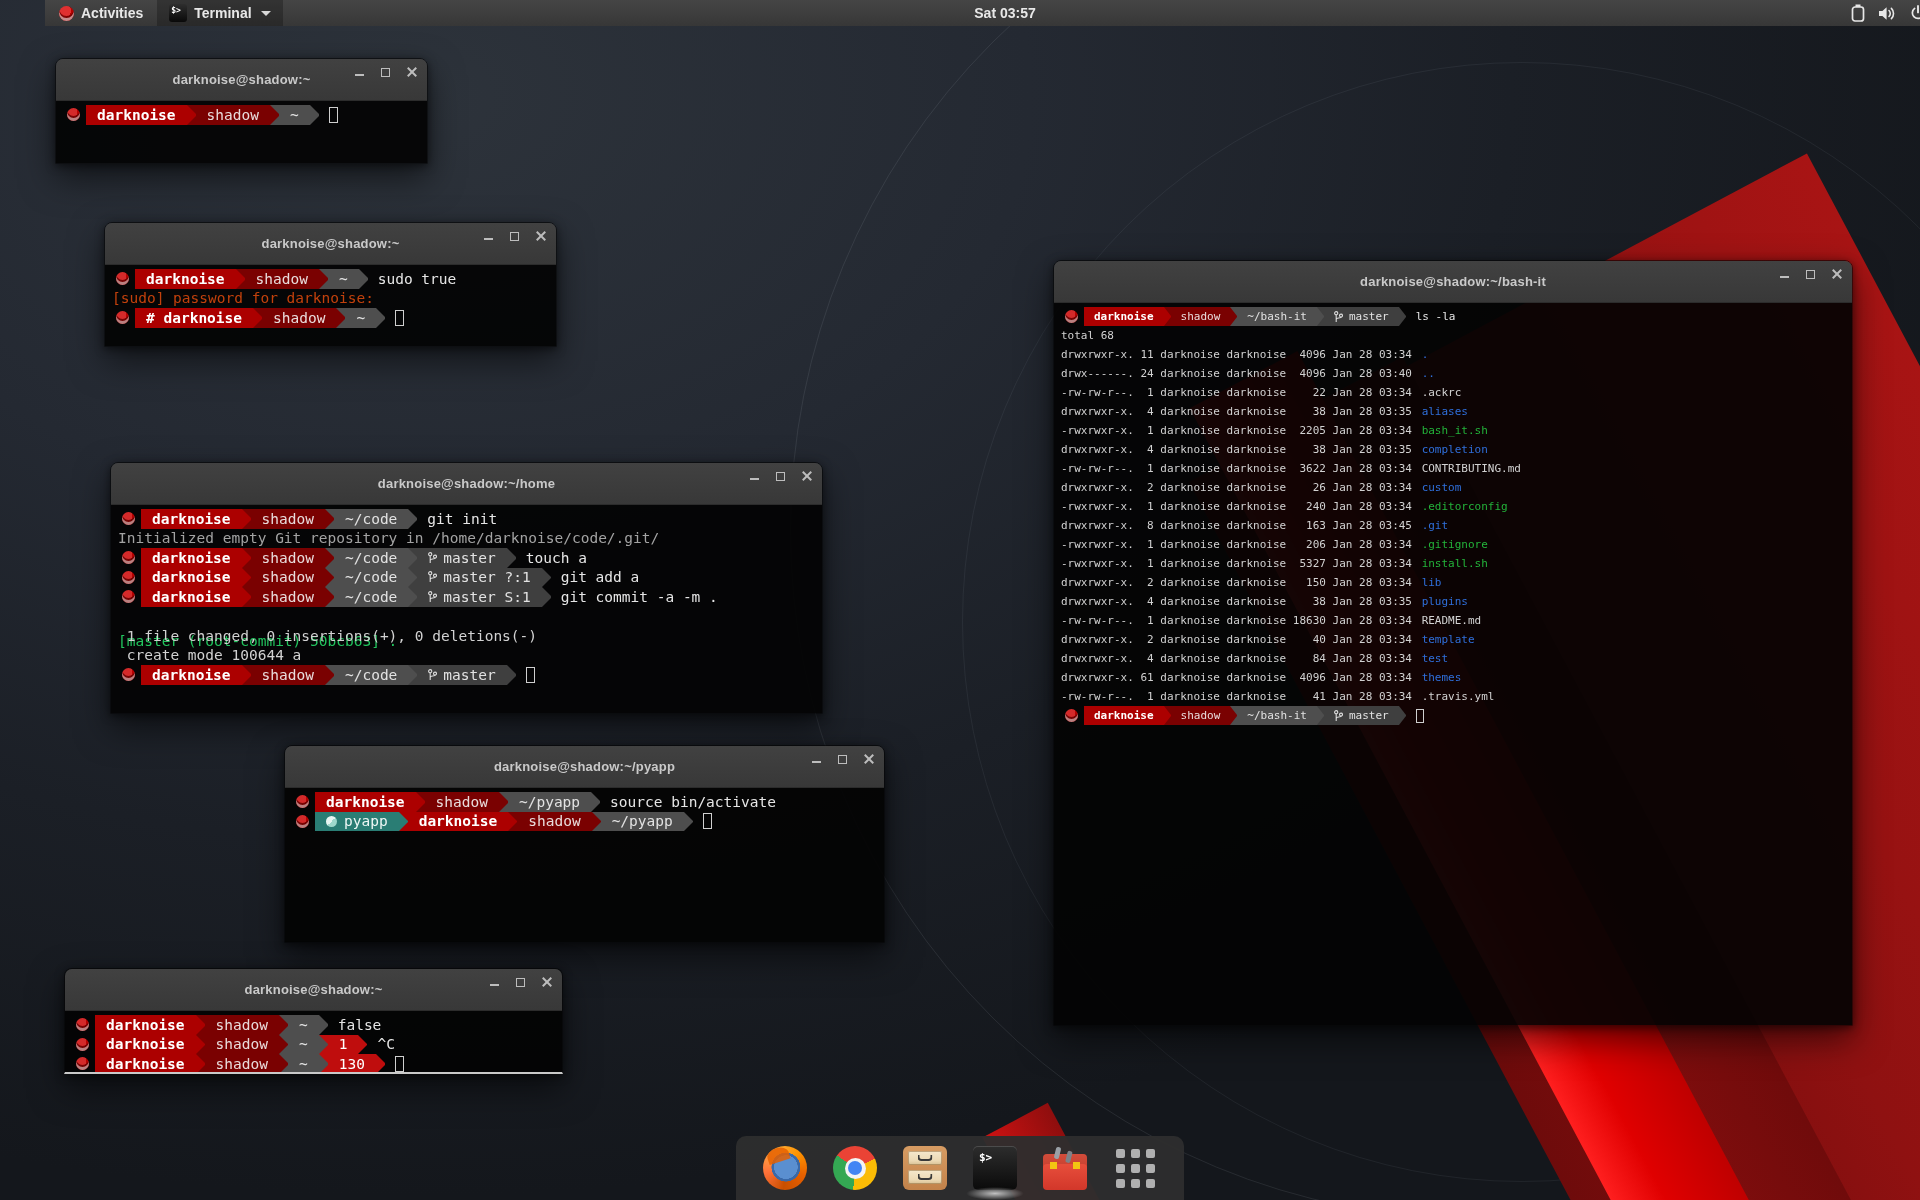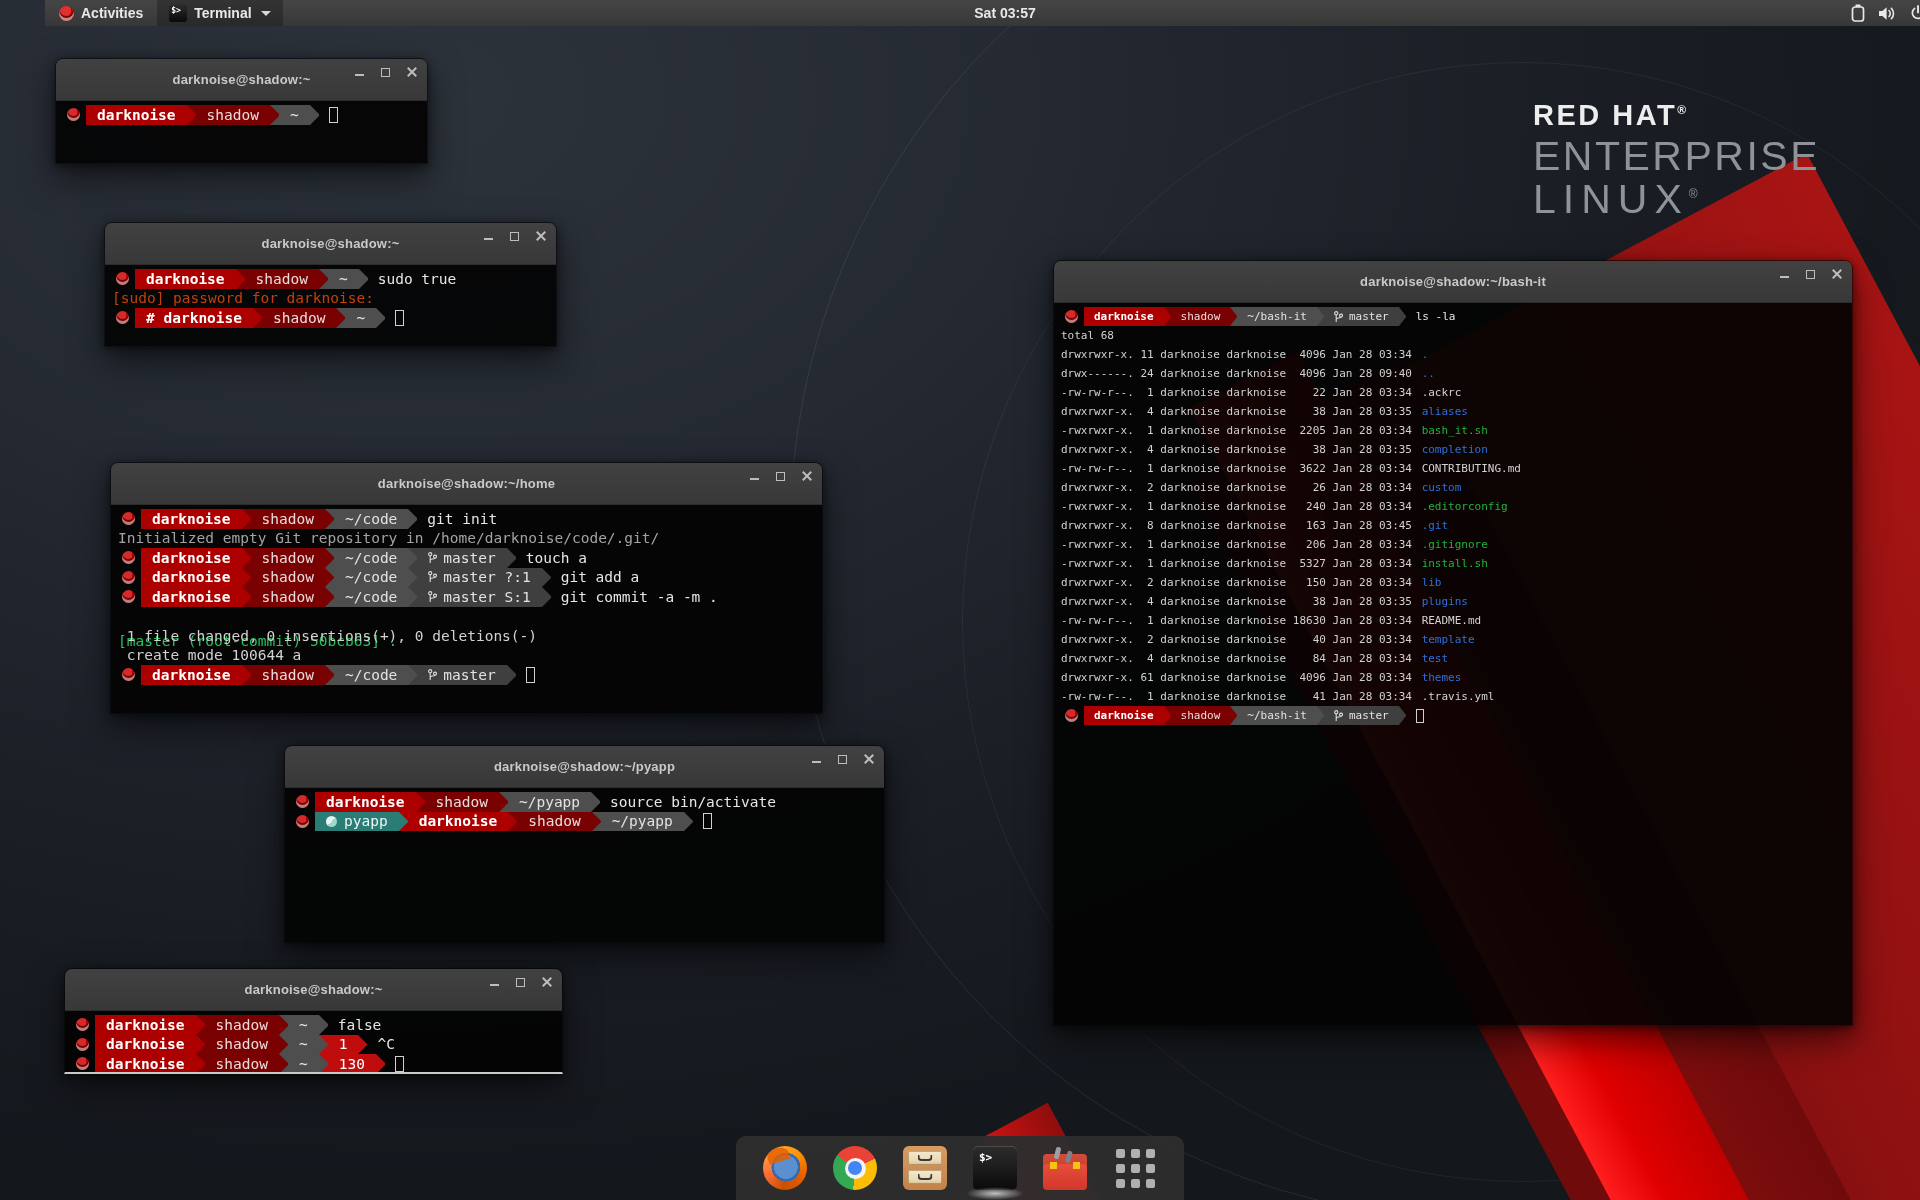--- a/index.html
+++ b/index.html
@@ -147,25 +147,20 @@
 </head>
 <body>
 
 <div class="wallpaper">
   <div class="wp-arc arc-1"></div>
   <div class="wp-arc arc-2"></div>
   <div class="wp-stripe s-dark"></div>
   <div class="wp-stripe s-mid"></div>
   <div class="wp-stripe s-bright"></div>
   <div class="wp-stripe s-small"></div>
-  <div class="branding">
-    <div class="brand-1"><span>RED HAT</span><span class="brand-reg">®</span></div>
-    <div class="brand-2">ENTERPRISE</div>
-    <div class="brand-3"><span>LINUX</span><span class="brand-reg">®</span></div>
-  </div>
 </div>
 
 <div class="topbar">
   <div class="tb-left">
     <div class="tb-activities">
       <span class="hat-disc-sm"></span>
       <span>Activities</span>
     </div>
     <div class="tb-appmenu">
       <span class="mini-term">$&gt;</span>
@@ -344,21 +339,21 @@
       </span>
     </div>
     <div class="tbody">
         <div class="tline"><span class="hat"><i class="hat-disc" style="display: block;"></i></span><span class="seg seg-user" style="background: rgb(172, 0, 0);">darknoise</span><span class="sep" style="border-left-color: rgb(172, 0, 0); background: rgb(122, 1, 1);"></span><span class="seg seg-host" style="background: rgb(122, 1, 1);">shadow</span><span class="sep" style="border-left-color: rgb(122, 1, 1); background: rgb(78, 78, 78);"></span><span class="seg seg-path" style="background: rgb(78, 78, 78);">~/bash-it</span><span class="sep" style="border-left-color: rgb(78, 78, 78); background: rgb(63, 63, 63);"></span><span class="seg seg-git" style="background: rgb(63, 63, 63);"><span class="gicon"><svg width="9" height="12" viewBox="0 0 9 12">
                 <circle cx="2.2" cy="2.2" r="1.6" fill="none" stroke="#ddd" stroke-width="1.1"></circle>
                 <circle cx="7" cy="4.6" r="1.5" fill="none" stroke="#ddd" stroke-width="1.1"></circle>
                 <path d="M2.2 3.8 V11 M2.2 8.4 C2.2 6.4 7 7.6 7 6.1" fill="none" stroke="#ddd" stroke-width="1.1"></path>
               </svg></span>master</span><span class="sep" style="border-left-color: rgb(63, 63, 63); background: transparent;"></span><span class="run run-cmd" style="color: rgb(230, 230, 230);">ls -la</span></div>
         <div class="tline"><span class="run" style="color: rgb(210, 210, 210);">total 68</span></div>
         <div class="tline"><span class="run" style="color: rgb(210, 210, 210);">drwxrwxr-x. 11 darknoise darknoise  4096 Jan 28 03:34 </span><span class="run" style="color: rgb(47, 111, 219);">.</span></div>
-        <div class="tline"><span class="run" style="color: rgb(210, 210, 210);">drwx------. 24 darknoise darknoise  4096 Jan 28 09:40 </span><span class="run" style="color: rgb(47, 111, 219);">..</span></div>
+        <div class="tline"><span class="run" style="color: rgb(210, 210, 210);">drwx------. 24 darknoise darknoise  4096 Jan 28 03:40 </span><span class="run" style="color: rgb(47, 111, 219);">..</span></div>
         <div class="tline"><span class="run" style="color: rgb(210, 210, 210);">-rw-rw-r--.  1 darknoise darknoise    22 Jan 28 03:34 </span><span class="run" style="color: rgb(210, 210, 210);">.ackrc</span></div>
         <div class="tline"><span class="run" style="color: rgb(210, 210, 210);">drwxrwxr-x.  4 darknoise darknoise    38 Jan 28 03:35 </span><span class="run" style="color: rgb(47, 111, 219);">aliases</span></div>
         <div class="tline"><span class="run" style="color: rgb(210, 210, 210);">-rwxrwxr-x.  1 darknoise darknoise  2205 Jan 28 03:34 </span><span class="run" style="color: rgb(35, 179, 58);">bash_it.sh</span></div>
         <div class="tline"><span class="run" style="color: rgb(210, 210, 210);">drwxrwxr-x.  4 darknoise darknoise    38 Jan 28 03:35 </span><span class="run" style="color: rgb(47, 111, 219);">completion</span></div>
         <div class="tline"><span class="run" style="color: rgb(210, 210, 210);">-rw-rw-r--.  1 darknoise darknoise  3622 Jan 28 03:34 </span><span class="run" style="color: rgb(210, 210, 210);">CONTRIBUTING.md</span></div>
         <div class="tline"><span class="run" style="color: rgb(210, 210, 210);">drwxrwxr-x.  2 darknoise darknoise    26 Jan 28 03:34 </span><span class="run" style="color: rgb(47, 111, 219);">custom</span></div>
         <div class="tline"><span class="run" style="color: rgb(210, 210, 210);">-rwxrwxr-x.  1 darknoise darknoise   240 Jan 28 03:34 </span><span class="run" style="color: rgb(35, 179, 58);">.editorconfig</span></div>
         <div class="tline"><span class="run" style="color: rgb(210, 210, 210);">drwxrwxr-x.  8 darknoise darknoise   163 Jan 28 03:45 </span><span class="run" style="color: rgb(47, 111, 219);">.git</span></div>
         <div class="tline"><span class="run" style="color: rgb(210, 210, 210);">-rwxrwxr-x.  1 darknoise darknoise   206 Jan 28 03:34 </span><span class="run" style="color: rgb(35, 179, 58);">.gitignore</span></div>
         <div class="tline"><span class="run" style="color: rgb(210, 210, 210);">-rwxrwxr-x.  1 darknoise darknoise  5327 Jan 28 03:34 </span><span class="run" style="color: rgb(35, 179, 58);">install.sh</span></div>

